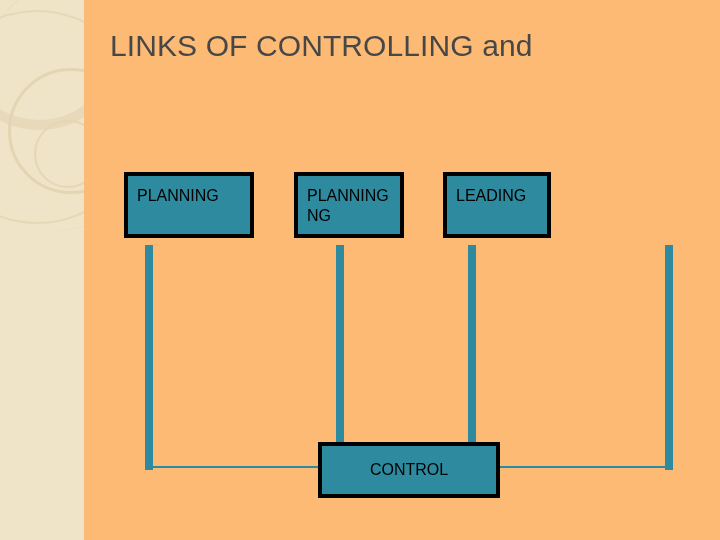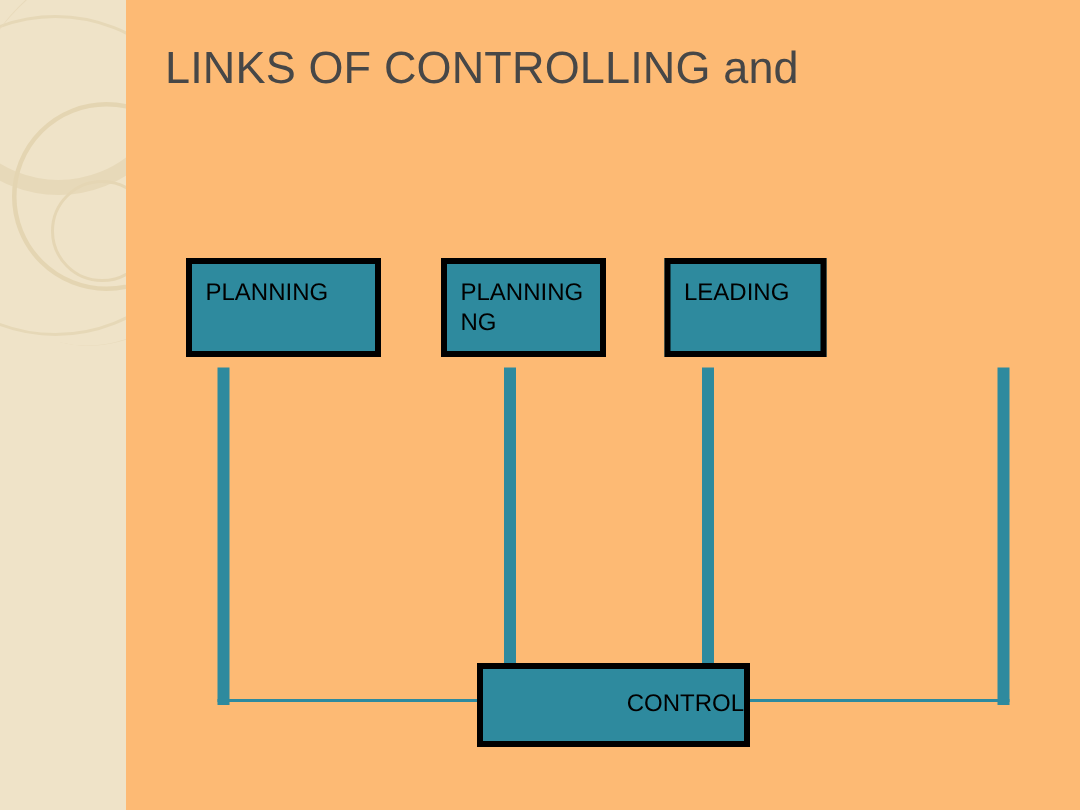--- a/index.html
+++ b/index.html
@@ -155,18 +155,18 @@
 
 
     <div class="connector" style="left:145px; top:245px; width:8px; height:225px;"></div>
     <div class="connector" style="left:336px; top:245px; width:8px; height:197px;"></div>
     <div class="connector" style="left:468px; top:245px; width:8px; height:225px;"></div>
     <div class="connector" style="left:665px; top:245px; width:8px; height:225px;"></div>
 
     <div class="connector" style="left:145px; top:466px; width:180px; height:2px;"></div>
     <div class="connector" style="left:495px; top:466px; width:178px; height:2px;"></div>
 
-    <div class="box center-text" style="left:318px; top:442px; width:182px; height:56px;justify-content:flex-end;">
+    <div class="box center-text" style="left:318px; top:442px; width:182px; height:56px;">
       <span>CONTROL</span>
     </div>
 
   </div>
 </div>
 
 </body></html>

